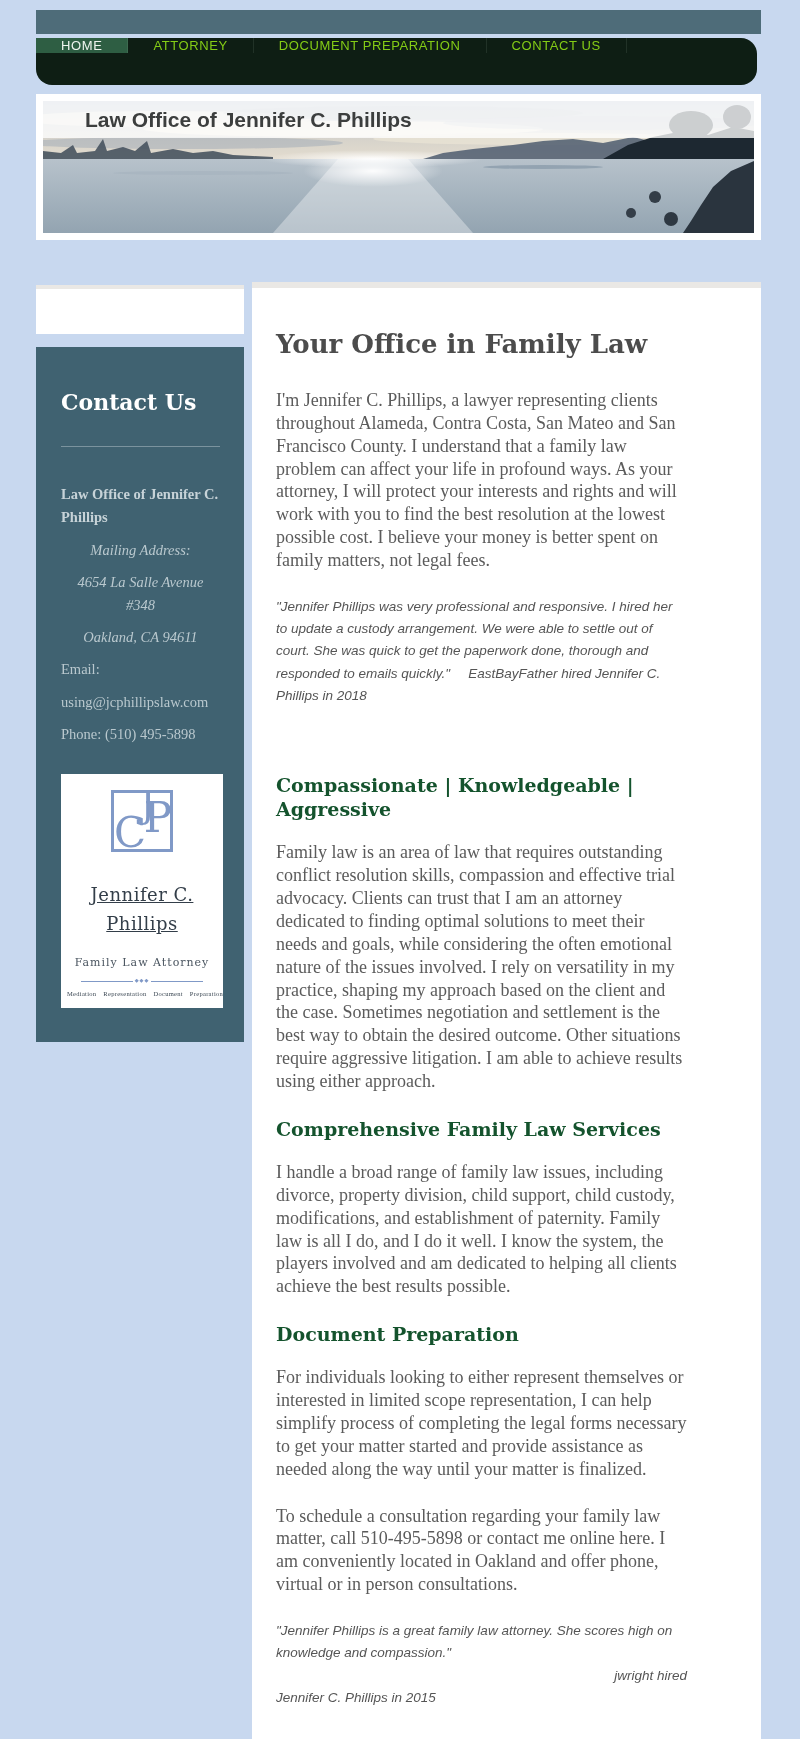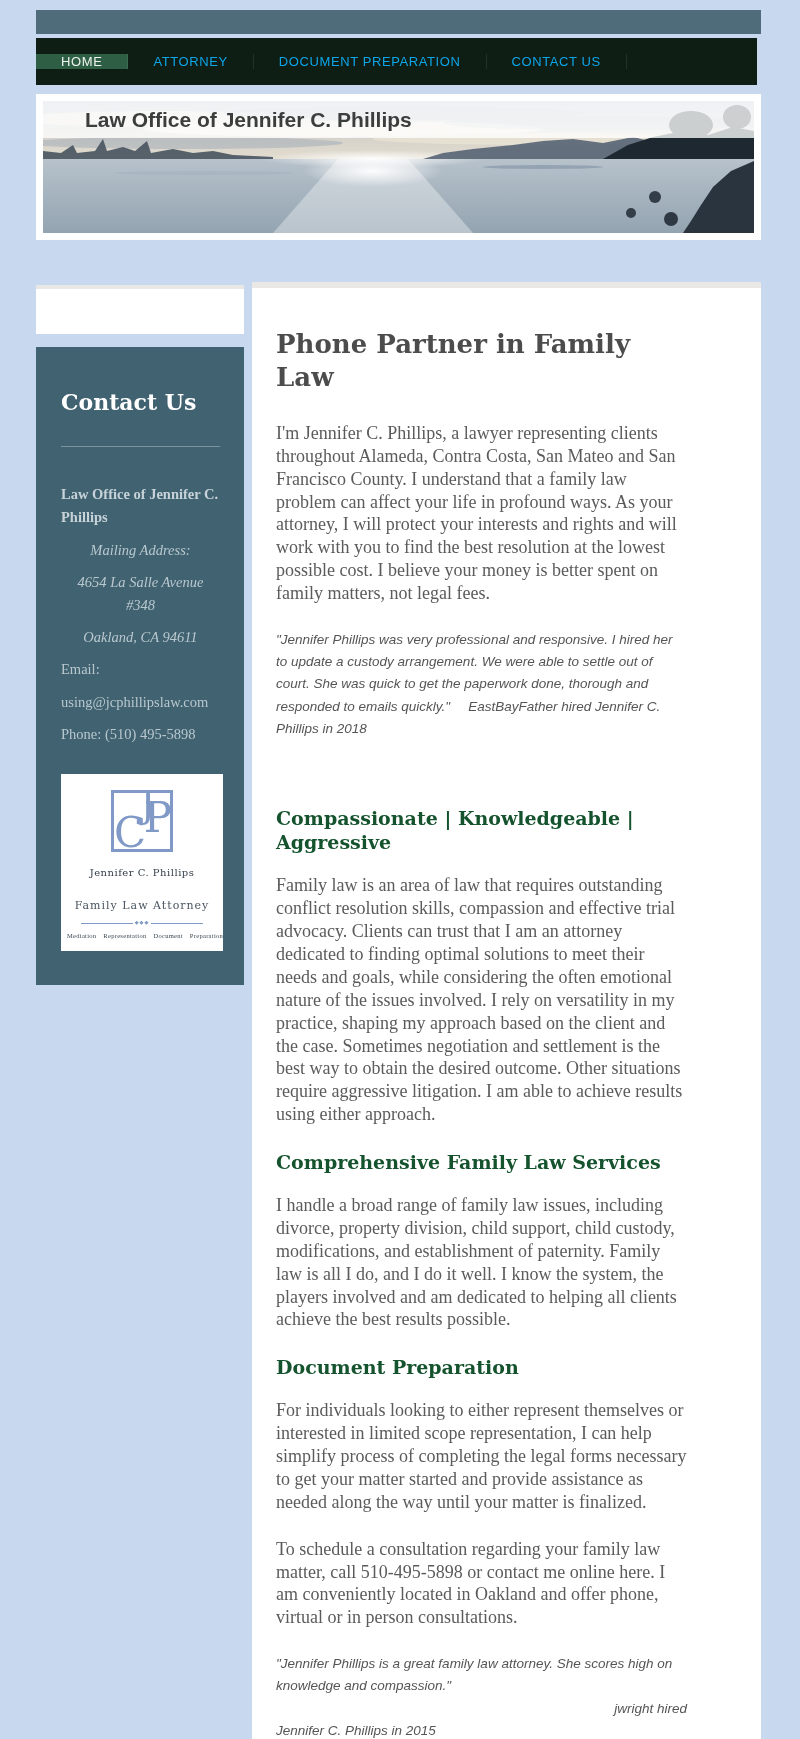--- a/index.html
+++ b/index.html
@@ -9,26 +9,26 @@
     font-family:"Liberation Serif", serif;
   }
   .page { padding:10px 0 16px 36px; }
 
   
   .topbar { width:725px; height:24px; background:#4e6c79; }
 
   
   .nav {
     width:721px; height:47px; background:#0e1e14;
-    margin-top:4px; display:flex; align-items:center;
+    margin-top:4px; display:flex; align-items:flex-start;border-radius:16px;
   }
   .nav-item {
     padding:0 25px; display:flex; align-items:center;
     font-family:"Liberation Sans", sans-serif;
-    font-size:13px; letter-spacing:.6px; color:#0ea5e9;
+    font-size:13px; letter-spacing:.6px; color:#84cc16;
     border-right:1px solid rgba(170,200,180,.12);
     cursor:pointer; white-space:nowrap;
   }
   .nav-item.active { background:#2e5e43; color:#eef4ee; }
   .nav-fill { flex:1; }
 
   
   .header-frame {
     width:711px; height:132px; border:7px solid #ffffff;
     margin-top:9px; position:relative; overflow:hidden; background:#aab6c2;
@@ -59,21 +59,21 @@
   .sb-bold { font-weight:bold; color:#c7d3d8; }
   .sb-ital { font-style:italic;text-align:center; }
 
   
   .logo-card { background:#ffffff; width:150px; margin:28px auto 0; padding:16px 6px 9px; text-align:center; }
   .monogram { width:56px; height:56px; border:3px solid #8099c7; margin:0 auto; position:relative; font-family:"DejaVu Serif", serif; color:#8099c7; }
   .monogram span { position:absolute; line-height:1; }
   .mono-j { top:-8px; left:26px; font-size:38px; }
   .mono-c { bottom:-5px; left:0px; font-size:42px; }
   .mono-p { top:4px; right:-2px; font-size:42px; }
-  .logo-name { margin-top:13px; font-size:10px; letter-spacing:.5px; color:#333e49; font-family:"DejaVu Serif", serif; }
+  .logo-name { margin-top:29px; font-size:18px; letter-spacing:.5px; color:#333e49; font-family:"DejaVu Serif", serif;text-decoration:underline; }
   .logo-sub { margin-top:16px; font-size:11px; letter-spacing:1px; color:#49545f; font-family:"DejaVu Serif", serif; }
   .logo-div { display:flex; align-items:center; margin:5px 14px 4px; }
   .logo-div i { flex:1; height:1px; background:#8099c7; }
   .logo-div b { font-size:5px; color:#8099c7; padding:0 2px; letter-spacing:1px; }
   .logo-services { font-size:6.5px; color:#3c4854; letter-spacing:.3px; word-spacing:5px; white-space:nowrap; }
 
   
   .main {
     flex:1; background:#ffffff; border-top:6px solid #eae8e5;
     padding:24px 74px 30px 24px;
@@ -178,21 +178,21 @@
               <i></i>
               <b>◆◆◆</b>
               <i></i>
             </div>
           <div class="logo-services">Mediation Representation Document Preparation</div>
         </div>
       </div>
     </div>
 
     <div class="main">
-      <h1>Phone Partner in Family Law</h1>
+      <h1>Your Office in Family Law</h1>
       <p class="body">I'm Jennifer C. Phillips, a lawyer representing clients throughout Alameda, Contra Costa, San Mateo and San Francisco County.  I understand that a family law problem can affect your life in profound ways.  As your attorney, I will protect your interests and rights and will work with you to find the best resolution at the lowest possible cost.  I believe your money is better spent on family matters, not legal fees.</p>
 
       <p class="testimonial"><span>"Jennifer Phillips was very professional and responsive. I hired her to update a custody arrangement. We were able to settle out of court. She was quick to get the paperwork done, thorough and responded to emails quickly."</span><span class="attr">EastBayFather hired Jennifer C. Phillips in 2018</span></p>
 
       <div class="spacer-lg"></div>
 
       <h3>Compassionate | Knowledgeable | Aggressive</h3>
       <p class="body">Family law is an area of law that requires outstanding conflict resolution skills, compassion and effective trial advocacy. Clients can trust that I am an attorney dedicated to finding optimal solutions to meet their needs and goals, while considering the often emotional nature of the issues involved. I rely on versatility in my practice, shaping my approach based on the client and the case. Sometimes negotiation and settlement is the best way to obtain the desired outcome. Other situations require aggressive litigation. I am able to achieve results using either approach.</p>
 
       <h3>Comprehensive Family Law Services</h3>

